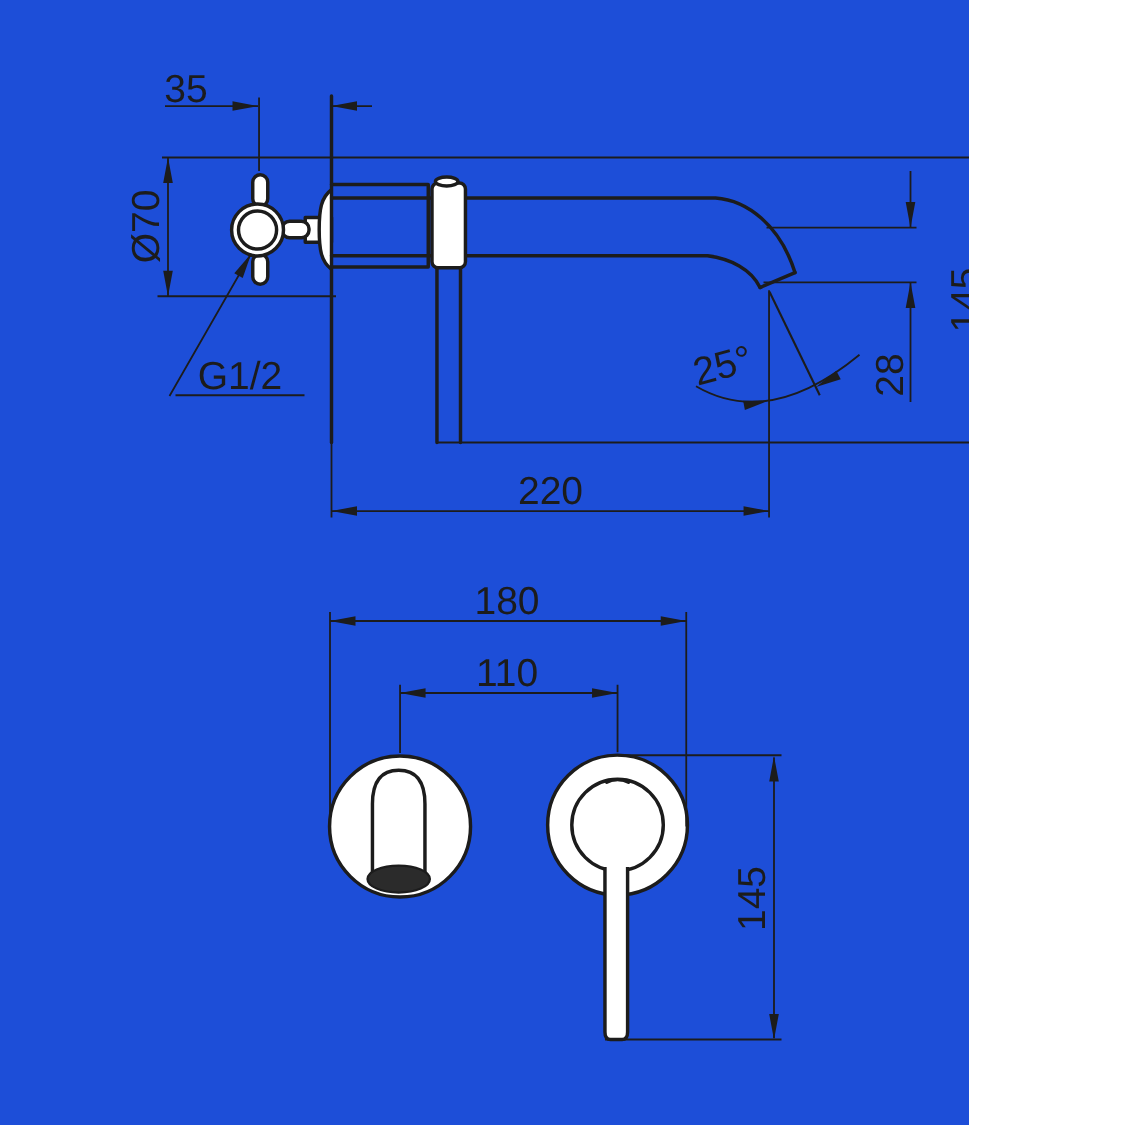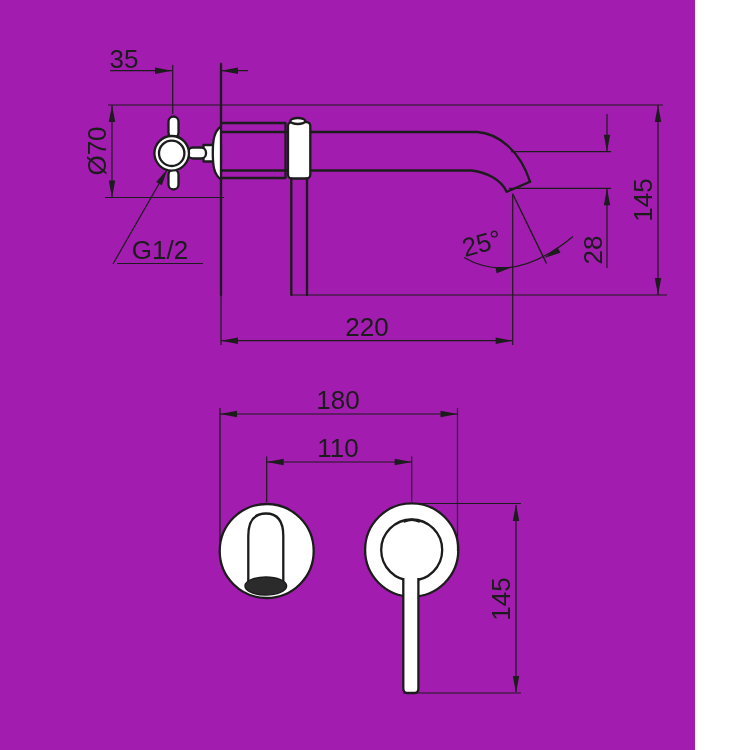--- a/index.html
+++ b/index.html
@@ -1,16 +1,16 @@
 <!DOCTYPE html>
 <html><head>
 <meta charset="utf-8">
 <style>
   html,body{margin:0;padding:0;background:#ffffff;}
-  .stage{width:695px;height:750px;background:#a21caf;position:relative;overflow:hidden;}
+  .stage{width:646px;height:750px;background:#1d4ed8;position:relative;overflow:hidden;}
   svg{display:block;}
   .obj{fill:none;stroke:#1c1c1c;stroke-width:2.3;stroke-linecap:round;stroke-linejoin:round;}
   .objf{fill:#ffffff;stroke:#1c1c1c;stroke-width:2.3;stroke-linejoin:round;}
   .thin{fill:none;stroke:#1c1c1c;stroke-width:1.2;stroke-linecap:butt;}
   .med{fill:none;stroke:#1c1c1c;stroke-width:1.4;}
   .arr{fill:#1c1c1c;stroke:none;}
   text{font-family:"Liberation Sans",sans-serif;font-size:26px;fill:#1c1c1c;}
 </style>
 </head>
 <body>

